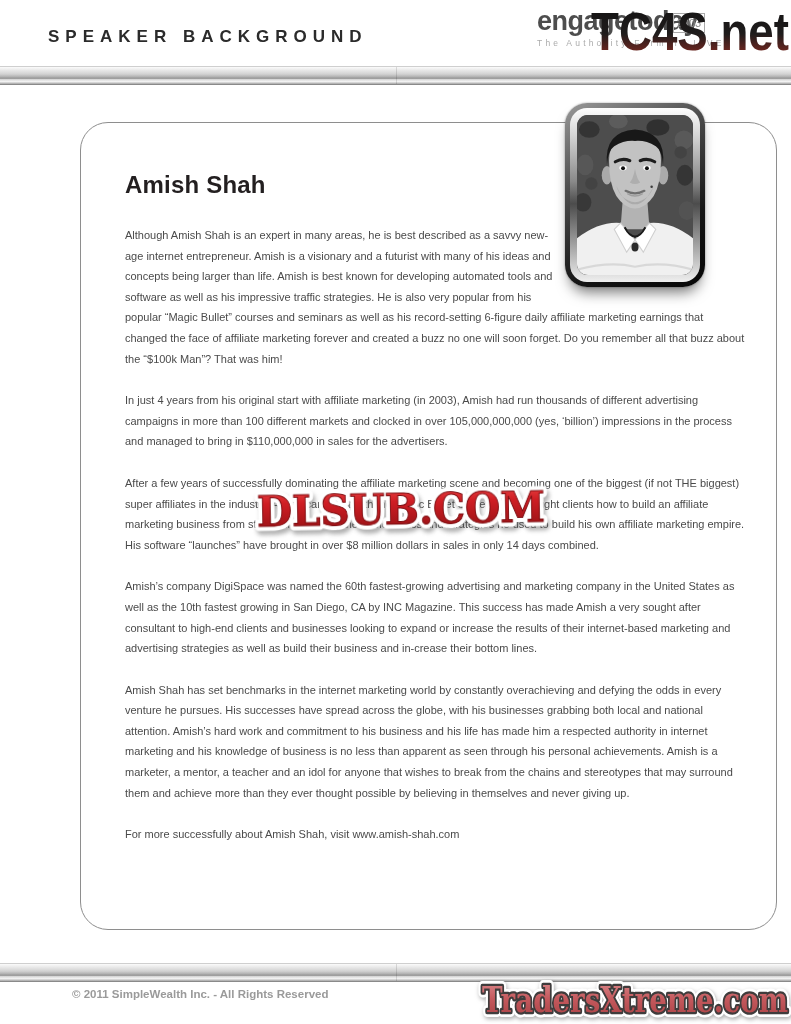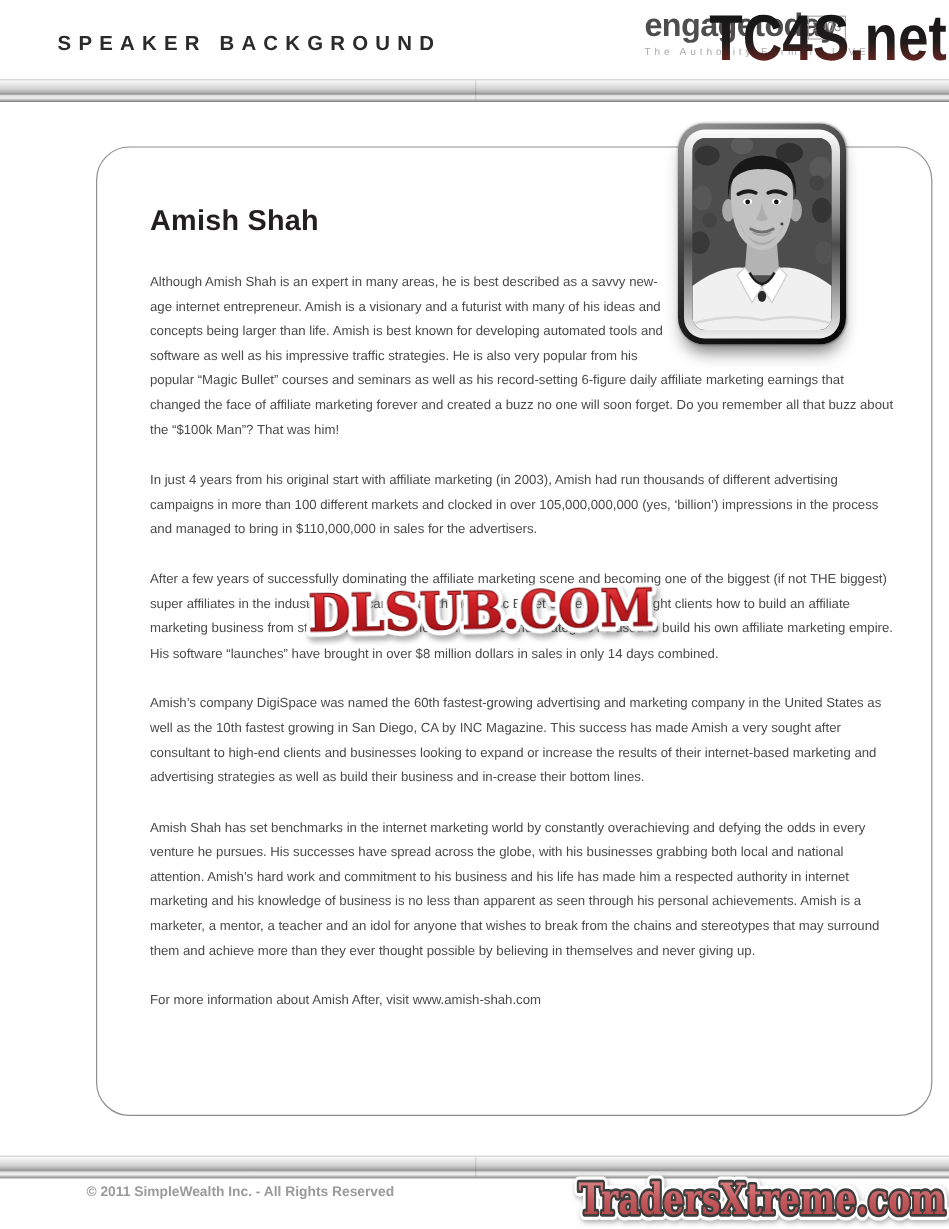--- a/index.html
+++ b/index.html
@@ -116,21 +116,21 @@
 
   <div class="card">
     <div class="card-content">
       <h1 class="speaker-name">Amish Shah</h1>
       <div class="photo-float"></div>
       <p>Although Amish Shah is an expert in many areas, he is best described as a savvy new-age internet entrepreneur. Amish is a visionary and a futurist with many of his ideas and concepts being larger than life. Amish is best known for developing automated tools and software as well as his impressive traffic strategies. He is also very popular from his popular “Magic Bullet” courses and seminars as well as his record-setting 6-figure daily affiliate marketing earnings that changed the face of affiliate marketing forever and created a buzz no one will soon forget. Do you remember all that buzz about the “$100k Man”? That was him!</p>
       <p>In just 4 years from his original start with affiliate marketing (in 2003), Amish had run thousands of different advertising campaigns in more than 100 different markets and clocked in over 105,000,000,000 (yes, ‘billion’) impressions in the process and managed to bring in $110,000,000 in sales for the advertisers.</p>
       <p>After a few years of successfully dominating the affiliate marketing scene and becoming one of the biggest (if not THE biggest) super affiliates in the industry, Amish came out with the Magic Bullet System which taught clients how to build an affiliate marketing business from start to finish using the same tactics and strategies he used to build his own affiliate marketing empire. His software “launches” have brought in over $8 million dollars in sales in only 14 days combined.</p>
       <p>Amish’s company DigiSpace was named the 60th fastest-growing advertising and marketing company in the United States as well as the 10th fastest growing in San Diego, CA by INC Magazine. This success has made Amish a very sought after consultant to high-end clients and businesses looking to expand or increase the results of their internet-based marketing and advertising strategies as well as build their business and in-crease their bottom lines.</p>
       <p>Amish Shah has set benchmarks in the internet marketing world by constantly overachieving and defying the odds in every venture he pursues. His successes have spread across the globe, with his businesses grabbing both local and national attention. Amish’s hard work and commitment to his business and his life has made him a respected authority in internet marketing and his knowledge of business is no less than apparent as seen through his personal achievements. Amish is a marketer, a mentor, a teacher and an idol for anyone that wishes to break from the chains and stereotypes that may surround them and achieve more than they ever thought possible by believing in themselves and never giving up.</p>
-      <p class="more-info">For more information about Amish After, visit www.amish-shah.com</p>
+      <p class="more-info">For more successfully about Amish Shah, visit www.amish-shah.com</p>
     </div>
   </div>
 
   <div class="photo">
     <div class="photo-bezel">
       <div class="photo-inner">
         <svg viewBox="0 0 112 154" preserveAspectRatio="xMidYMid slice">
 
           <rect x="0" y="0" width="112" height="154" fill="#4d4d4d"></rect>
           <g opacity="0.8">

